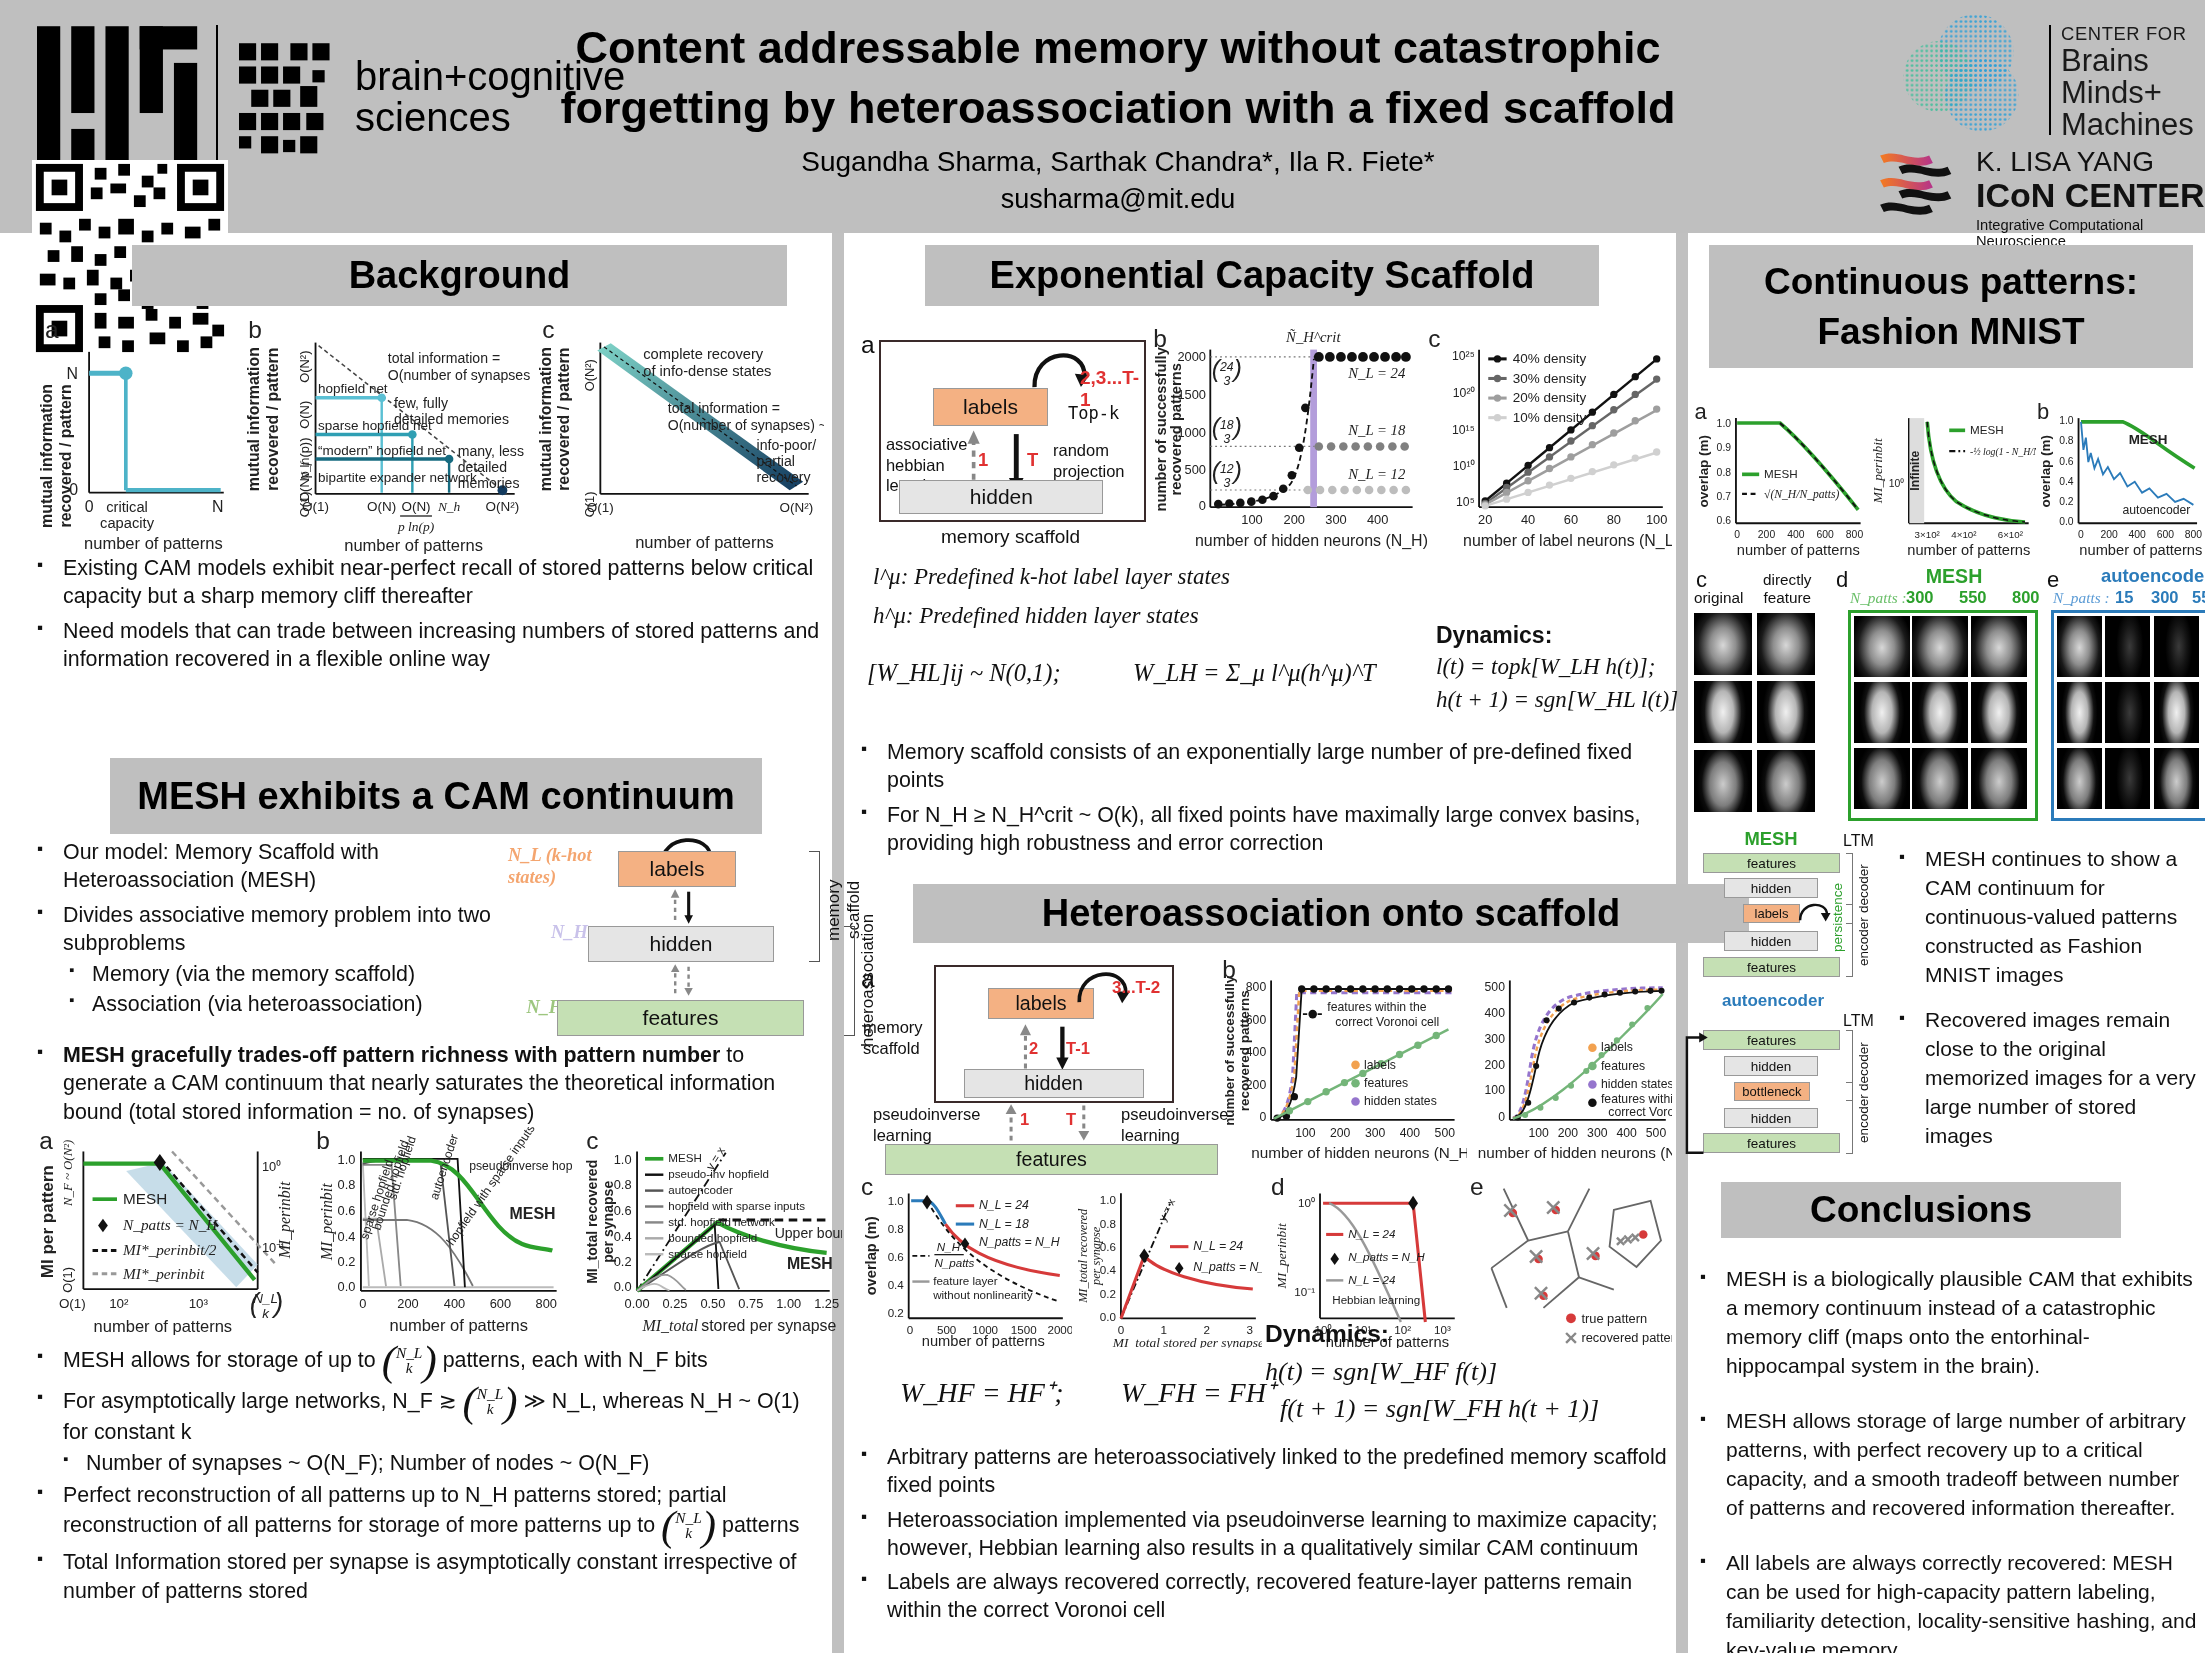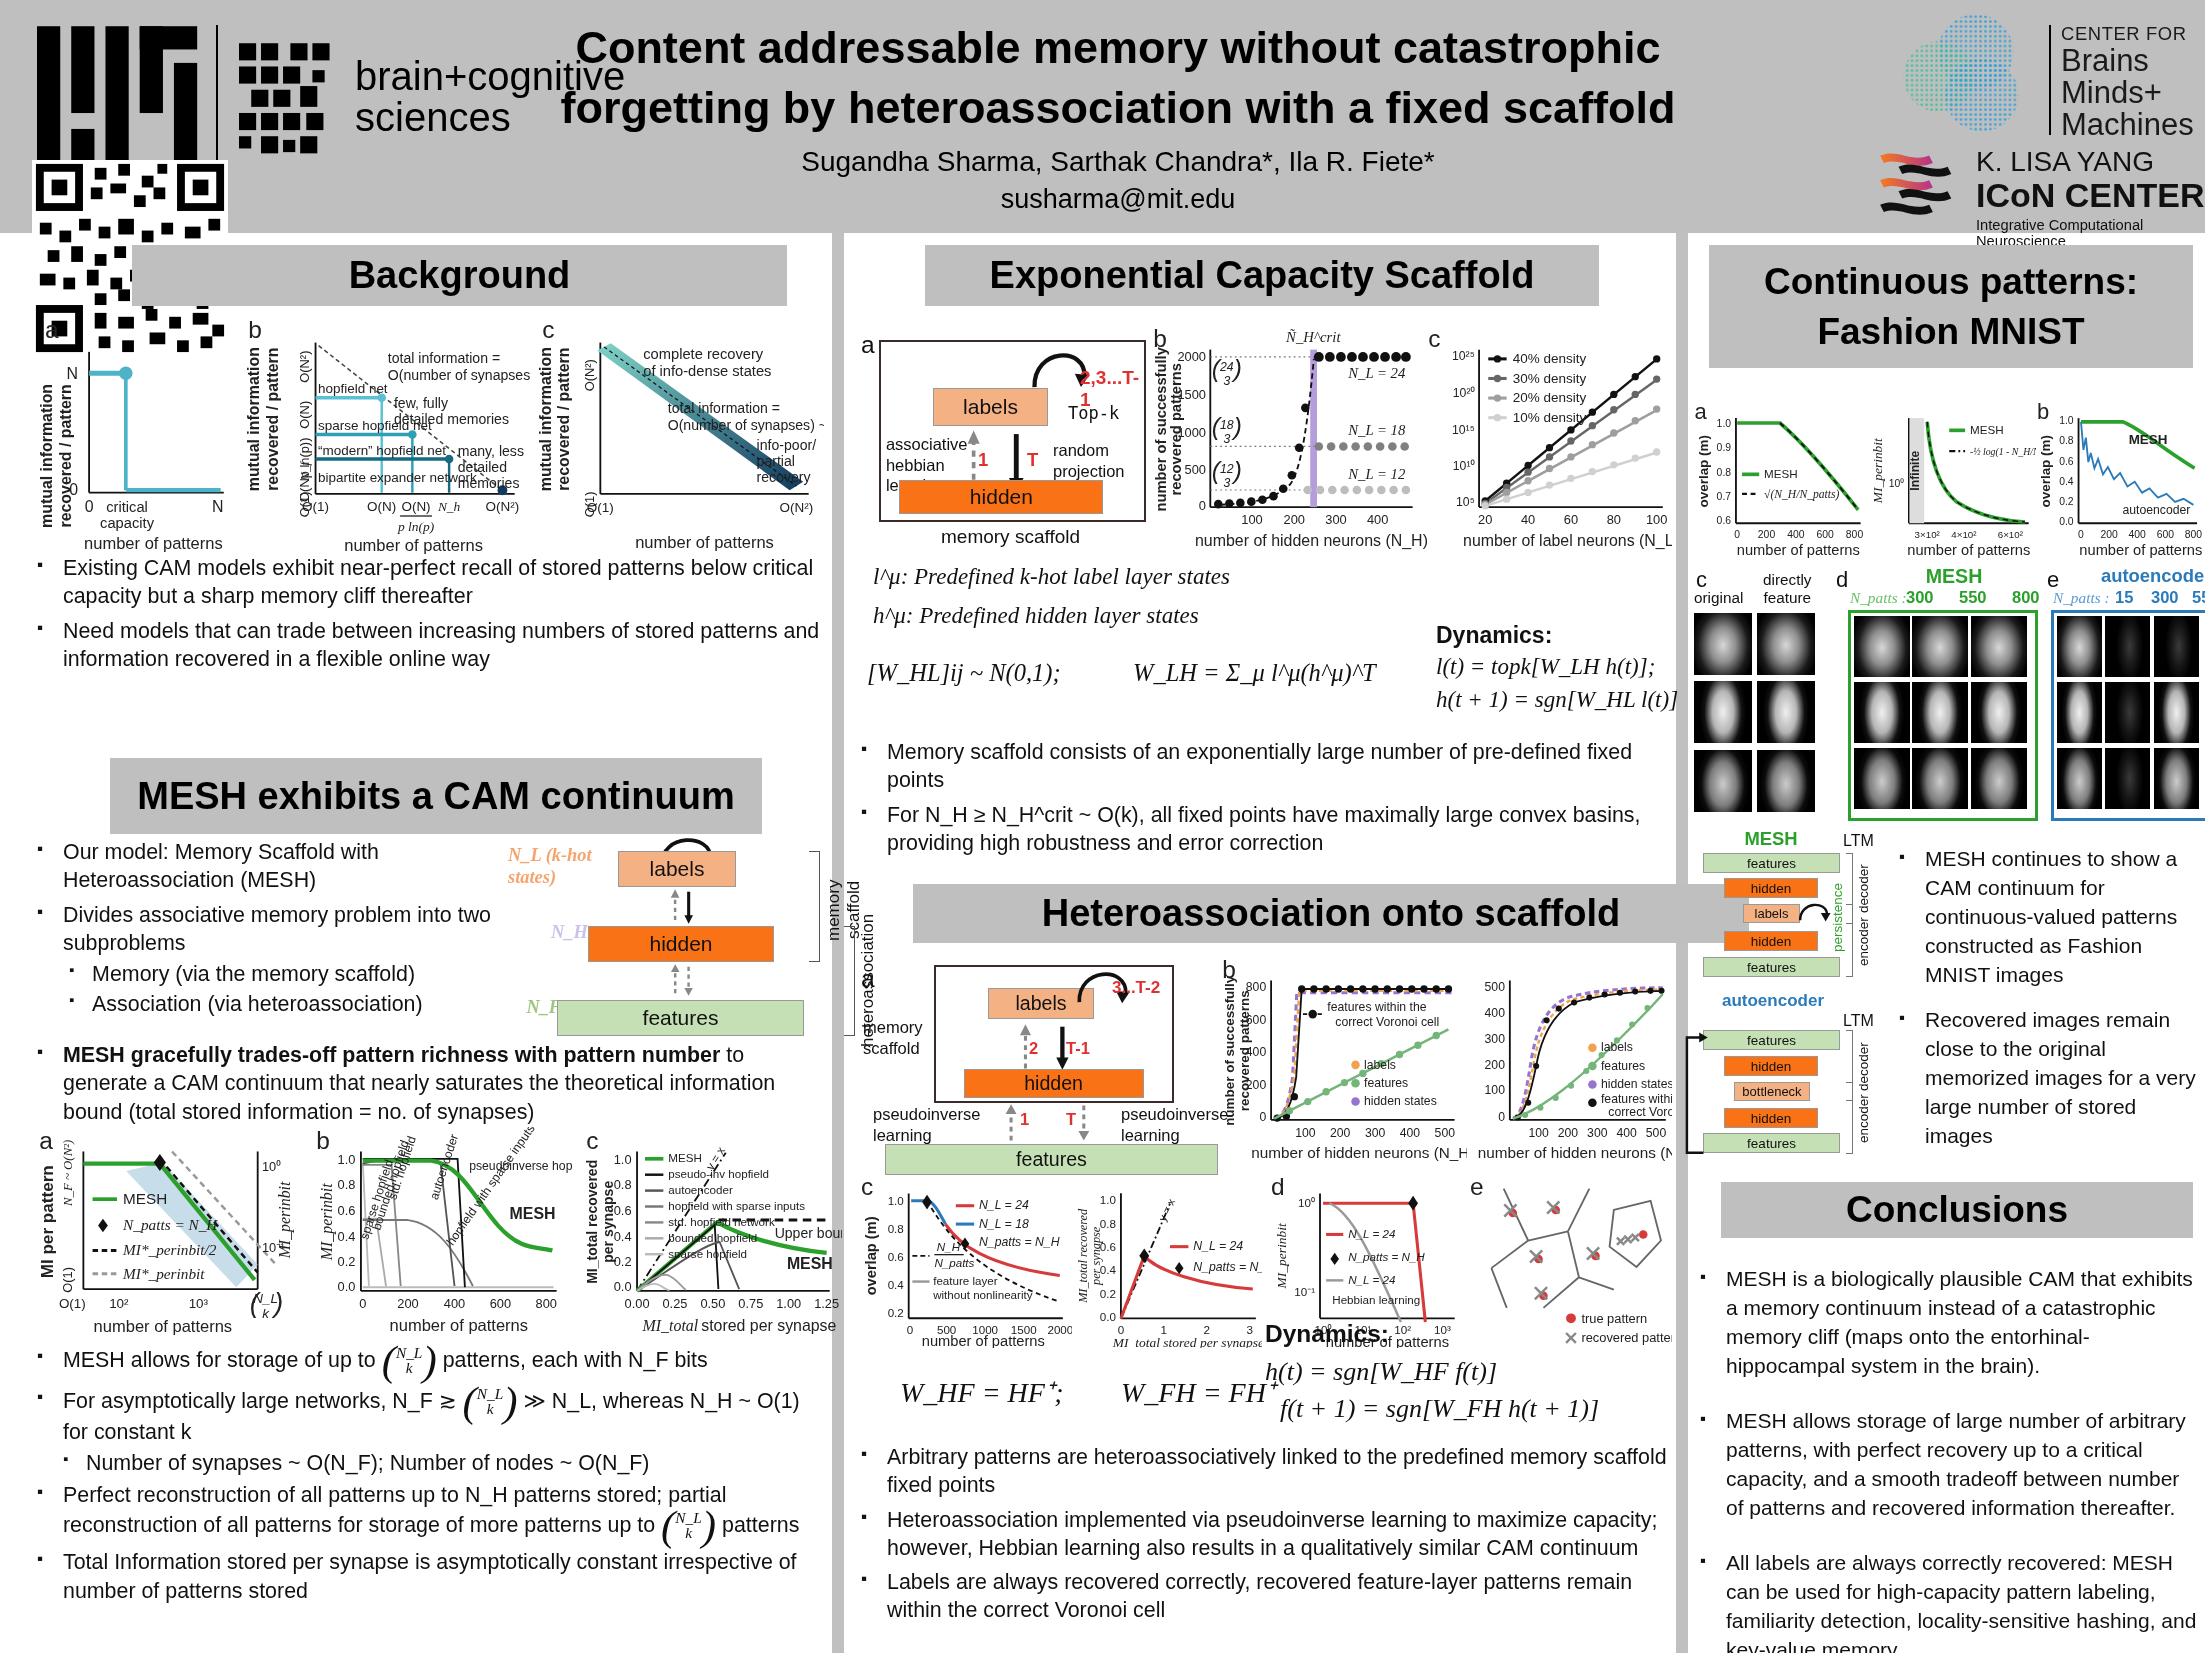--- a/index.html
+++ b/index.html
@@ -13,21 +13,21 @@
   ul.bl ul{list-style:none;margin:2.5px 0 2.5px 6.1px;padding:0}
   ul.bl ul>li{position:relative;padding-left:23px;margin-bottom:2.5px}
   ul.bl ul>li::before{content:"▪";position:absolute;left:0;top:0;font-size:.7em}
   .math{font-family:"Liberation Serif",serif;font-style:italic}
   svg text{font-family:"Liberation Sans",sans-serif;fill:#222}
   svg .ser{font-family:"Liberation Serif",serif;font-style:italic}
   .binom{display:inline-flex;align-items:center;vertical-align:middle;font-family:"Liberation Serif",serif;font-style:italic}
   .binom .p{font-size:2em;font-weight:300;line-height:.75}
   .binom .st{display:inline-flex;flex-direction:column;align-items:center;line-height:.95;font-size:.72em}
   .box{position:absolute;border:1.2px solid #999;display:flex;align-items:center;justify-content:center}
-  .orange{background:#f4b183}.lav{background:#f97316}.grn{background:#c5e0b4}
+  .orange{background:#f4b183}.lav{background:#e5e5e5}.grn{background:#c5e0b4}
   .fimg{position:absolute;background:#000}
   .f1{background:#000 radial-gradient(55% 70% at 50% 52%,#d8d8d8 0%,#8e8e8e 40%,#1a1a1a 78%,#000 100%)}
   .f2{background:#000 radial-gradient(40% 75% at 50% 50%,#f0f0f0 0%,#b5b5b5 45%,#111 80%,#000 100%)}
   .f3{background:#000 radial-gradient(45% 70% at 50% 55%,#cccccc 0%,#7d7d7d 50%,#0c0c0c 82%,#000 100%)}
   .fn{background:#050505 radial-gradient(30% 60% at 55% 50%,#3a3a3a 0%,#141414 60%,#000 100%)}
   .rot{writing-mode:vertical-rl;transform:rotate(180deg)}
 </style>
 </head>
 <body>
 
@@ -1205,21 +1205,21 @@
   <div class="abs" style="left:1846px;top:1030px;width:6.1px;height:69px;border:1.2px solid #777;border-left:none"></div>
   <div class="abs rot" style="left:1856px;top:1033px;height:67px;font-size:13.5px;text-align:center">decoder</div>
   <div class="abs" style="left:1846px;top:1082px;width:6.1px;height:70px;border:1.2px solid #777;border-left:none"></div>
   <div class="abs rot" style="left:1856px;top:1084px;height:69px;font-size:13.5px;text-align:center">encoder</div>
 
   <ul class="bl abs" style="left:1899px;top:845px;width:303px;font-size:21px;line-height:1.38">
     <li style="margin-bottom:16px">MESH continues to show a CAM continuum for continuous-valued patterns constructed as Fashion MNIST images</li>
     <li>Recovered images remain close to the original memorized images for a very large number of stored images</li>
   </ul>
 
-  <div class="bar" style="left:1721px;top:1182px;width:472px;height:56px;font-size:37px">Conclusions</div>
+  <div class="bar" style="left:1721px;top:1182px;width:400px;height:56px;font-size:37px">Conclusions</div>
 
   <ul class="bl abs" style="left:1700px;top:1265px;width:502px;font-size:21px;line-height:1.38">
     <li style="margin-bottom:26px">MESH is a biologically plausible CAM that exhibits a memory continuum instead of a catastrophic memory cliff (maps onto the entorhinal-hippocampal system in the brain).</li>
     <li style="margin-bottom:26px">MESH allows storage of large number of arbitrary patterns, with perfect recovery up to a critical capacity, and a smooth tradeoff between number of patterns and recovered information thereafter.</li>
     <li>All labels are always correctly recovered: MESH can be used for high-capacity pattern labeling, familiarity detection, locality-sensitive hashing, and key-value memory.</li>
   </ul>
 
 </div>
 
 

